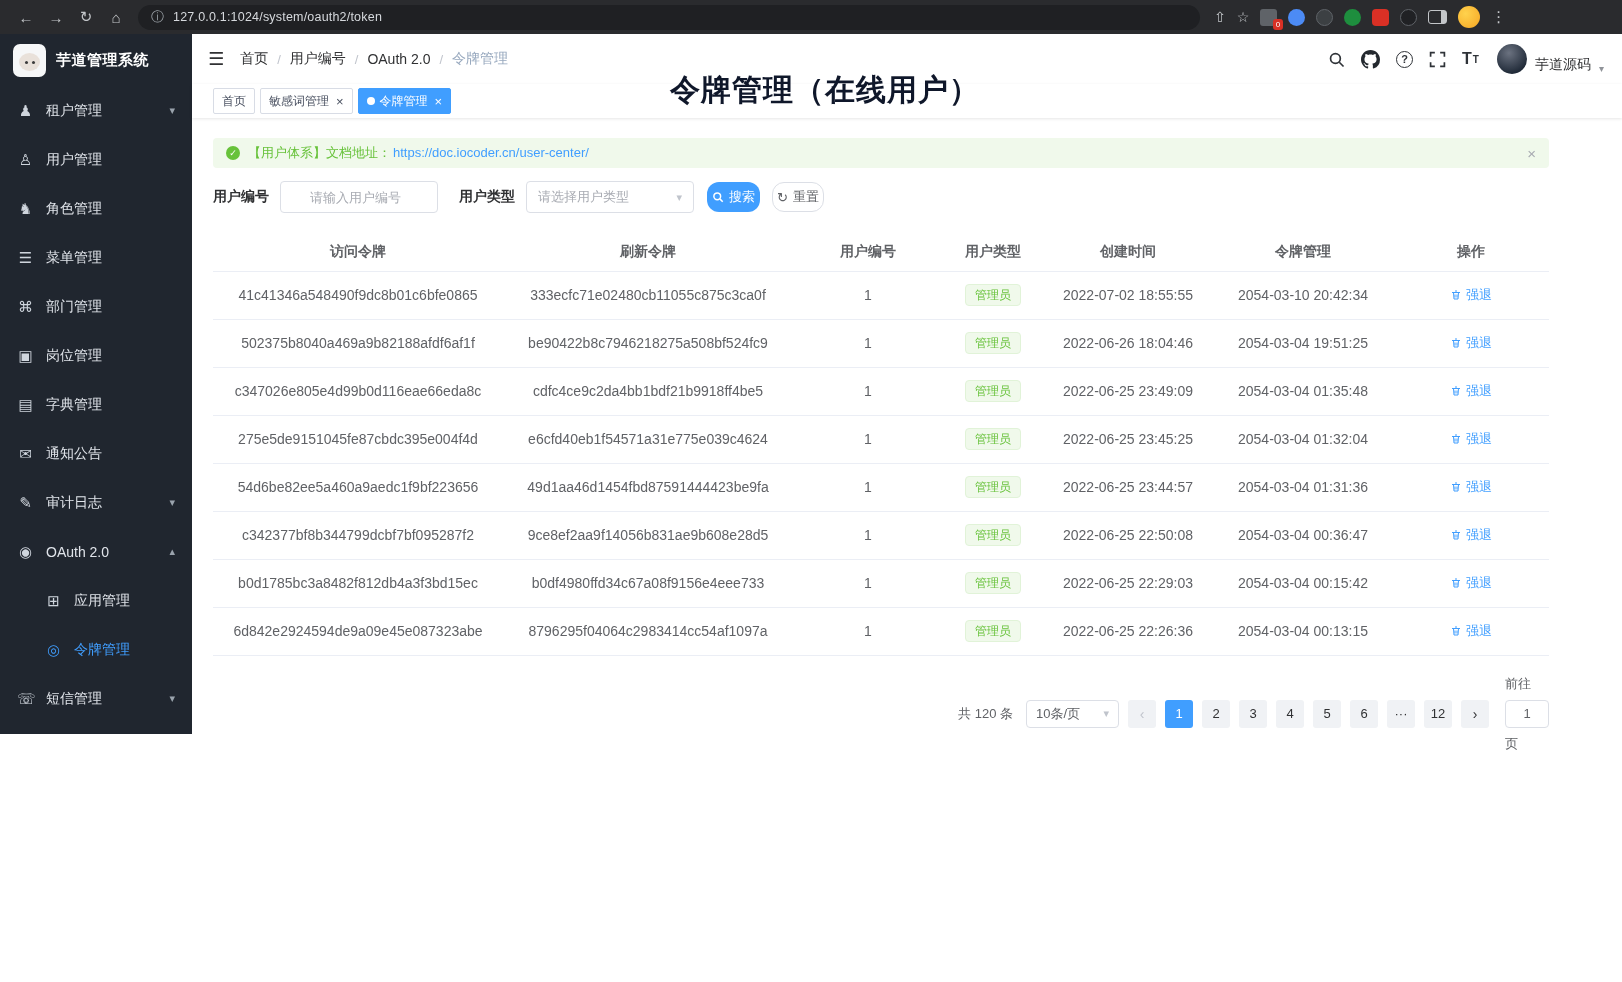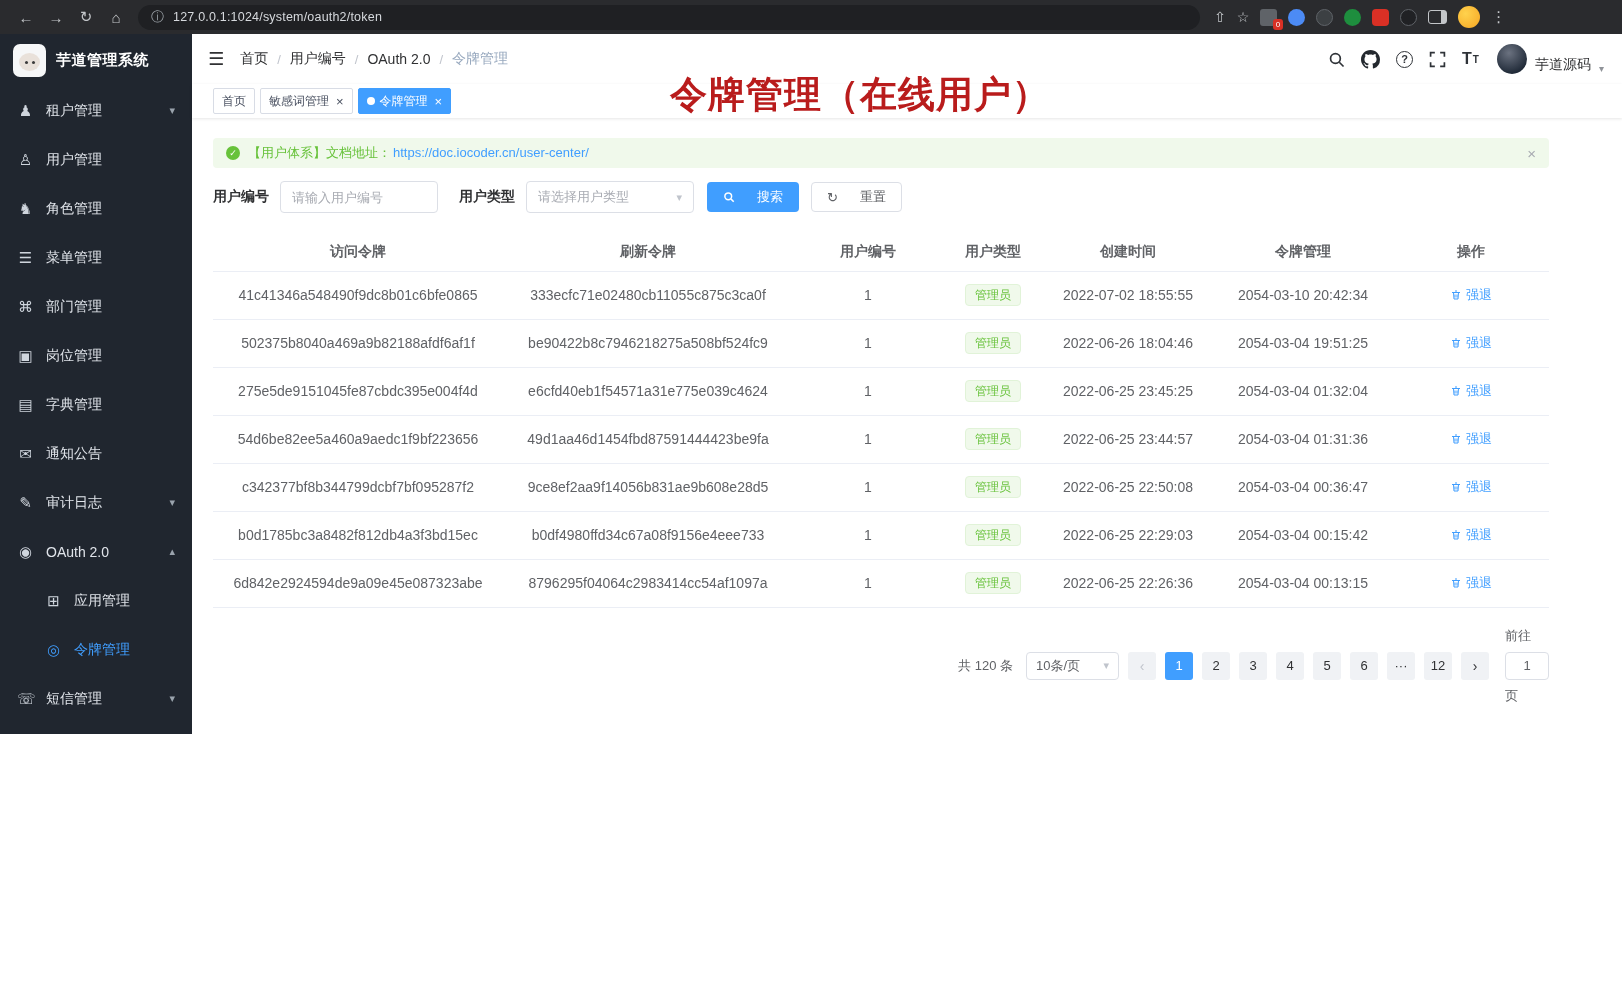--- a/index.html
+++ b/index.html
@@ -73,26 +73,26 @@
   .content { flex:1; padding:20px 73px 0 21px; background:#fff; }
 
   .alert { height:30px; background:#f0f9eb; border-radius:4px; display:flex; align-items:center; padding:0 13px; gap:8px; }
   .alert-check { flex:0 0 14px; width:14px; height:14px; border-radius:50%; background:#67c23a; color:#fff; font-size:9px; display:flex; align-items:center; justify-content:center; }
   .alert-text { color:#67c23a; font-size:13px; }
   .alert-link { color:#409eff; font-size:13px; text-decoration:none; cursor:pointer; margin-left:2px; }
   .alert-close { margin-left:auto; color:#a8abb2; font-size:15px; cursor:pointer; }
 
   .filters { display:flex; align-items:center; margin-top:13px; }
   .f-label { font-size:14px; font-weight:700; color:#303133; margin-right:11px; white-space:nowrap; }
-  .f-input { width:158px; height:32px; border:1px solid #dcdfe6; border-radius:4px; padding:0 11px; font-size:13px; color:#606266; outline:none; font-family:inherit; }
+  .f-input { width:158px; height:32px; border:1px solid #dcdfe6; border-radius:4px; padding:0 29px; font-size:13px; color:#606266; outline:none; font-family:inherit; }
   .f-input::placeholder { color:#a8abb2; }
   .gap-lg { width:21px; flex:0 0 21px; }
   .f-select { width:168px; height:32px; border:1px solid #dcdfe6; border-radius:4px; display:flex; align-items:center; justify-content:space-between; padding:0 11px; color:#a8abb2; font-size:13px; cursor:pointer; }
   .caret { color:#c0c4cc; font-size:11px; }
-  .btn { height:30px; border-radius:4px; font-size:13px; display:inline-flex; align-items:center; gap:22px; padding:0 15px; cursor:pointer; border:1px solid transparent; font-family:inherit; }
+  .btn { height:30px; border-radius:12px; font-size:13px; display:inline-flex; align-items:center; gap:5px; padding:0 4px; cursor:pointer; border:1px solid transparent; font-family:inherit; }
   .btn.primary { background:#409eff; color:#fff; margin-left:13px; }
   .btn.plain { background:#fff; color:#606266; border-color:#dcdfe6; margin-left:12px; }
   .bicon { display:flex; align-items:center; font-size:13px; }
 
   .data-table { width:100%; border-collapse:collapse; table-layout:fixed; margin-top:21px; }
   .data-table th { height:37px; font-size:14px; font-weight:600; color:#606266; text-align:center; border-bottom:1px solid #ebeef5; white-space:nowrap; }
   .data-table td { height:48px; font-size:14px; color:#606266; text-align:center; border-bottom:1px solid #ebeef5; padding:0 4px; white-space:nowrap; overflow:hidden; }
   .badge { display:inline-block; background:#f0f9eb; border:1px solid #e1f3d8; color:#67c23a; border-radius:4px; font-size:12px; padding:4px 9px; line-height:1; }
   .kick { color:#409eff; font-size:13px; display:inline-flex; align-items:center; gap:4px; cursor:pointer; }
 
@@ -100,21 +100,21 @@
   .pg-total { margin-right:4px; white-space:nowrap; }
   .pg-size { width:93px; height:28px; border:1px solid #dcdfe6; border-radius:4px; display:flex; align-items:center; justify-content:space-between; padding:0 9px; cursor:pointer; color:#606266; }
   .pg-nav { width:28px; height:28px; background:#f0f2f5; border-radius:3px; display:flex; align-items:center; justify-content:center; font-size:14px; cursor:pointer; color:#303133; }
   .pg-nav.disabled { color:#c0c4cc; }
   .pages { display:flex; gap:9px; }
   .pg-btn { min-width:28px; height:28px; background:#f0f2f5; border-radius:3px; display:flex; align-items:center; justify-content:center; font-size:13px; color:#303133; cursor:pointer; padding:0 4px; }
   .pg-btn.active { background:#409eff; color:#fff; }
   .goto { display:flex; align-items:flex-start; gap:7px; margin-left:7px;flex-direction:column; }
   .goto-input { width:44px; height:28px; border:1px solid #dcdfe6; border-radius:4px; text-align:center; font-size:13px; color:#606266; outline:none; font-family:inherit; }
 
-  .annotation { position:absolute; left:670px; top:70px; font-size:37px; font-weight:700; color:#b91c1c; letter-spacing:1px; z-index:10; pointer-events:none; white-space:nowrap; }
+  .annotation { position:absolute; left:670px; top:70px; font-size:30px; font-weight:700; color:#0f172a; letter-spacing:1px; z-index:10; pointer-events:none; white-space:nowrap; }
 </style>
 </head>
 <body>
 
 <div class="browser-bar">
   <span class="nav-icon">←</span>
   <span class="nav-icon">→</span>
   <span class="nav-icon">↻</span>
   <span class="nav-icon">⌂</span>
   <div class="url-pill">
@@ -359,20 +359,34 @@
               <td>2022-06-26 18:04:46</td>
               <td>2054-03-04 19:51:25</td>
               <td><span class="kick">
                   <svg width="12" height="12" viewBox="0 0 24 24" fill="none" stroke="currentColor" stroke-width="2">
                     <path d="M4 7h16M10 4h4M7 7l1 13h8l1-13M10 11v6M14 11v6"></path>
                   </svg>
                   <span>强退</span>
                 </span></td>
             </tr>
             <tr>
+              <td>c347026e805e4d99b0d116eae66eda8c</td>
+              <td>cdfc4ce9c2da4bb1bdf21b9918ff4be5</td>
+              <td>1</td>
+              <td><span class="badge">管理员</span></td>
+              <td>2022-06-25 23:49:09</td>
+              <td>2054-03-04 01:35:48</td>
+              <td><span class="kick">
+                  <svg width="12" height="12" viewBox="0 0 24 24" fill="none" stroke="currentColor" stroke-width="2">
+                    <path d="M4 7h16M10 4h4M7 7l1 13h8l1-13M10 11v6M14 11v6"></path>
+                  </svg>
+                  <span>强退</span>
+                </span></td>
+            </tr>
+            <tr>
               <td>275e5de9151045fe87cbdc395e004f4d</td>
               <td>e6cfd40eb1f54571a31e775e039c4624</td>
               <td>1</td>
               <td><span class="badge">管理员</span></td>
               <td>2022-06-25 23:45:25</td>
               <td>2054-03-04 01:32:04</td>
               <td><span class="kick">
                   <svg width="12" height="12" viewBox="0 0 24 24" fill="none" stroke="currentColor" stroke-width="2">
                     <path d="M4 7h16M10 4h4M7 7l1 13h8l1-13M10 11v6M14 11v6"></path>
                   </svg>

